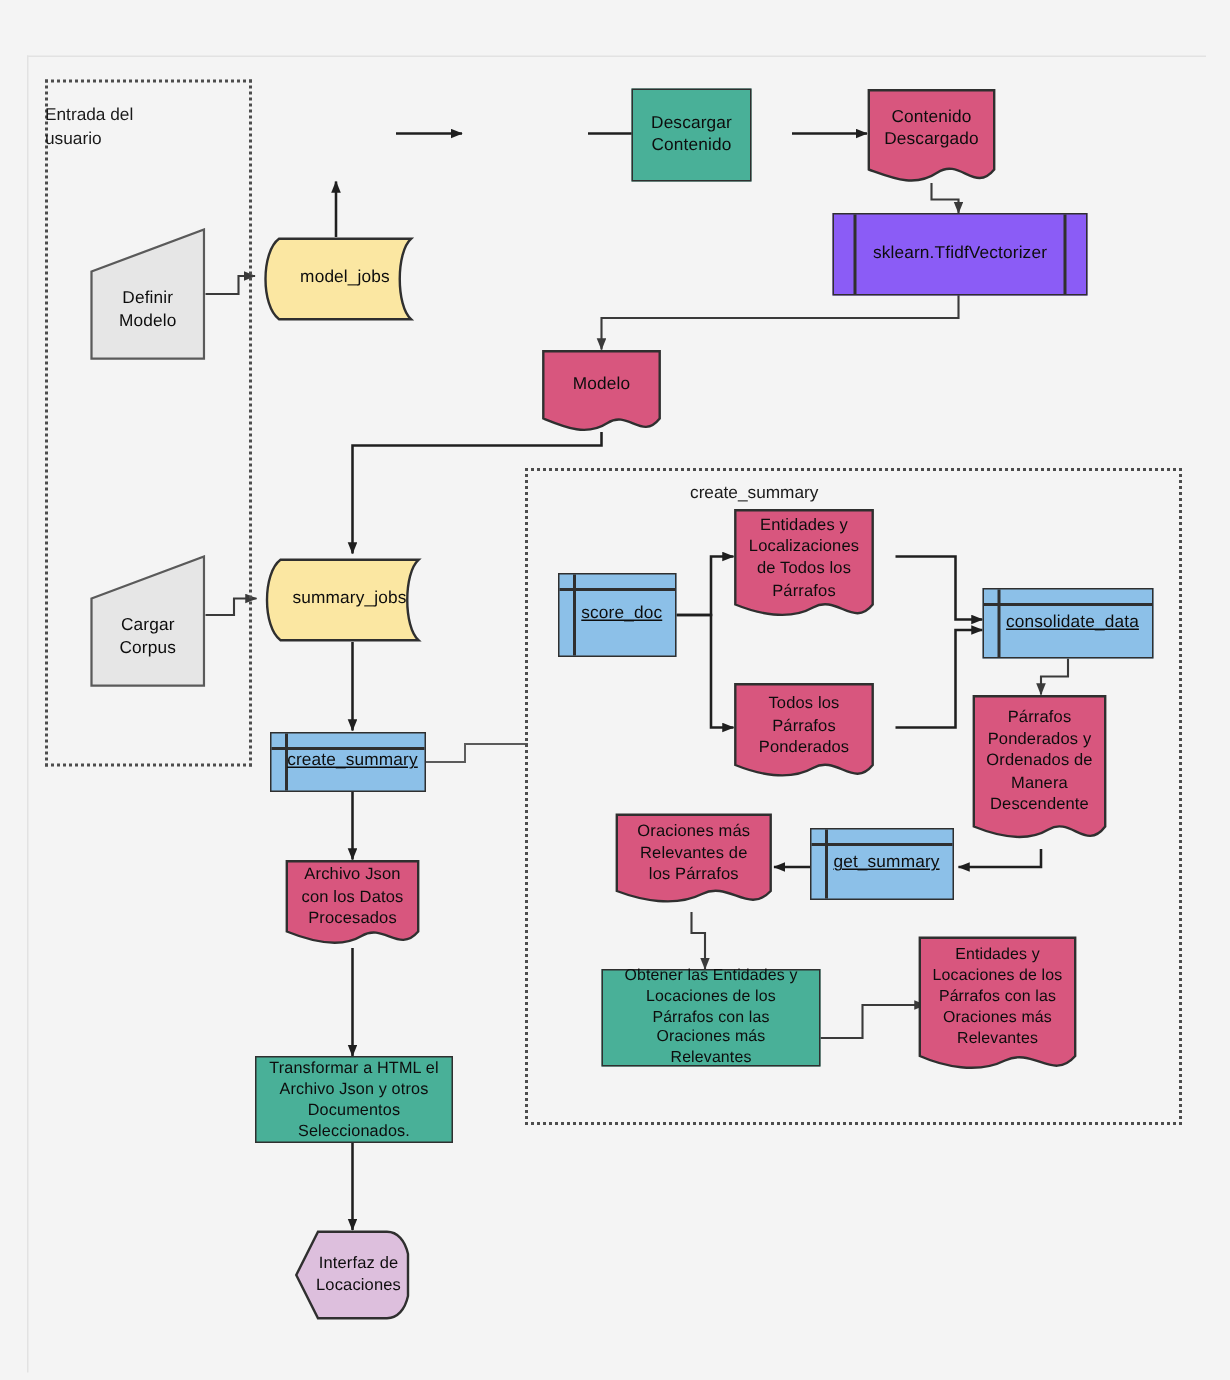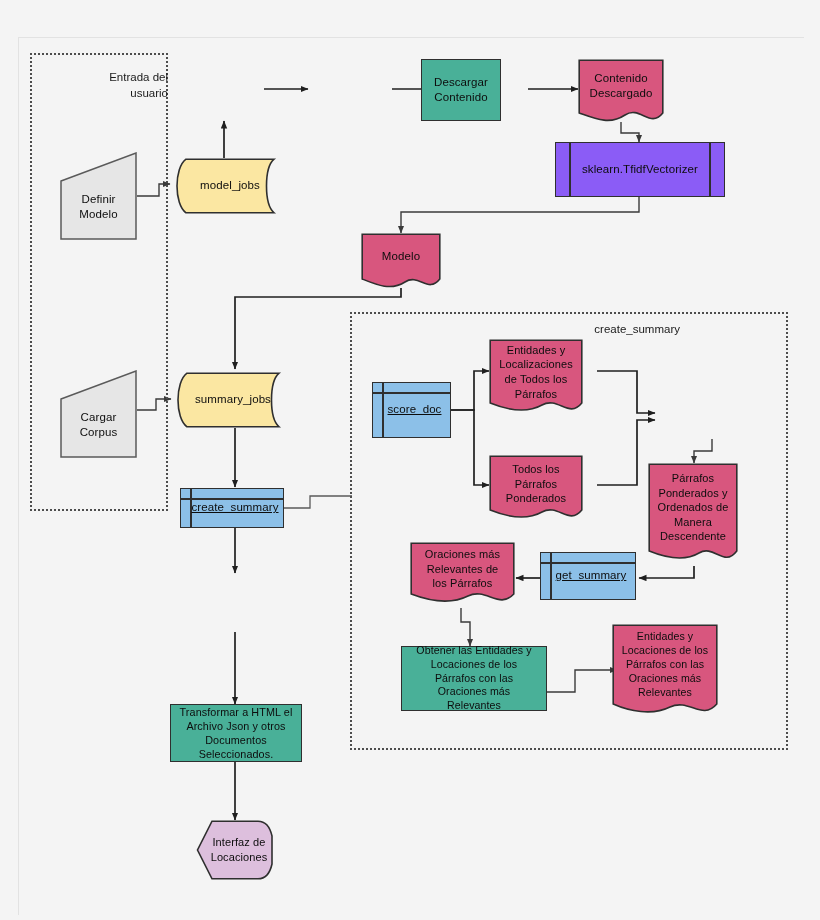--- a/index.html
+++ b/index.html
@@ -22,21 +22,21 @@
   svg#edges{position:absolute;left:0;top:0;width:820px;height:920px;}
 
   .group-box{
     position:absolute;
     border:2px dotted #4d4d4d;
     box-sizing:border-box;
     background:transparent;
   }
   .group-label{
     position:absolute;
-    font-size:11.5px;color:#1a1a1a;text-align:right;line-height:1.35;
+    font-size:11.5px;color:#1a1a1a;text-align:left;line-height:1.35;
     white-space:pre-line;
   }
 
   .node{
     position:absolute;
     box-sizing:border-box;
     display:flex;align-items:center;justify-content:center;
     text-align:center;
     font-size:11.5px;line-height:1.32;
     color:#0d0d0d;
@@ -225,20 +225,28 @@
     <svg width="124" height="56">
       <path d="M16,1.2 H108 C98,10 98,46 108,54.8 H16 C4,46 4,10 16,1.2 Z" fill="#fbe7a2" stroke="#2f2f2f" stroke-width="1.6"></path>
     </svg>
     <div class="lbl">summary_jobs</div>
   </div>
 
   <div class="node module" style="left:180px;top:488px;width:104px;height:40px;">
     <span class="lbl">create_summary</span>
   </div>
 
+  <div class="node doc" style="left:190px;top:573px;width:90px;height:62px;">
+    <svg width="90" height="62">
+      <path d="M1.2,1.2 H88.8 V48 C76,63 66,42 51,51 C36,60 16,54 1.2,48 Z" fill="#d8567e" stroke="#2f2f2f" stroke-width="1.6"></path>
+    </svg>
+    <div class="lbl" style="margin-top:-12px;font-size:11px;">Archivo Json
+con los Datos
+Procesados</div>
+  </div>
 
   <div class="node proc" style="left:170px;top:704px;width:132px;height:58px;">
     <span style="font-size:10.8px;">Transformar a HTML el
 Archivo Json y otros
 Documentos
 Seleccionados.</span>
   </div>
 
   <div class="node hexa" style="left:196px;top:820px;width:78px;height:60px;">
     <svg width="78" height="60">
@@ -264,20 +272,23 @@
 
   <div class="node doc" style="left:489px;top:455px;width:94px;height:70px;">
     <svg width="94" height="70">
       <path d="M1.2,1.2 H92.8 V55 C80,71 69,48 53,57 C37,66 16,61 1.2,55 Z" fill="#d8567e" stroke="#2f2f2f" stroke-width="1.6"></path>
     </svg>
     <div class="lbl" style="margin-top:-12px;font-size:11px;">Todos los
 Párrafos
 Ponderados</div>
   </div>
 
+  <div class="node module" style="left:655px;top:392px;width:114px;height:47px;">
+    <span class="lbl">consolidate_data</span>
+  </div>
 
   <div class="node doc" style="left:648px;top:463px;width:90px;height:105px;">
     <svg width="90" height="105">
       <path d="M1.2,1.2 H88.8 V88 C76,105 66,81 51,90 C36,99 16,94 1.2,88 Z" fill="#d8567e" stroke="#2f2f2f" stroke-width="1.6"></path>
     </svg>
     <div class="lbl" style="margin-top:-16px;font-size:11px;">Párrafos
 Ponderados y
 Ordenados de
 Manera
 Descendente</div>

